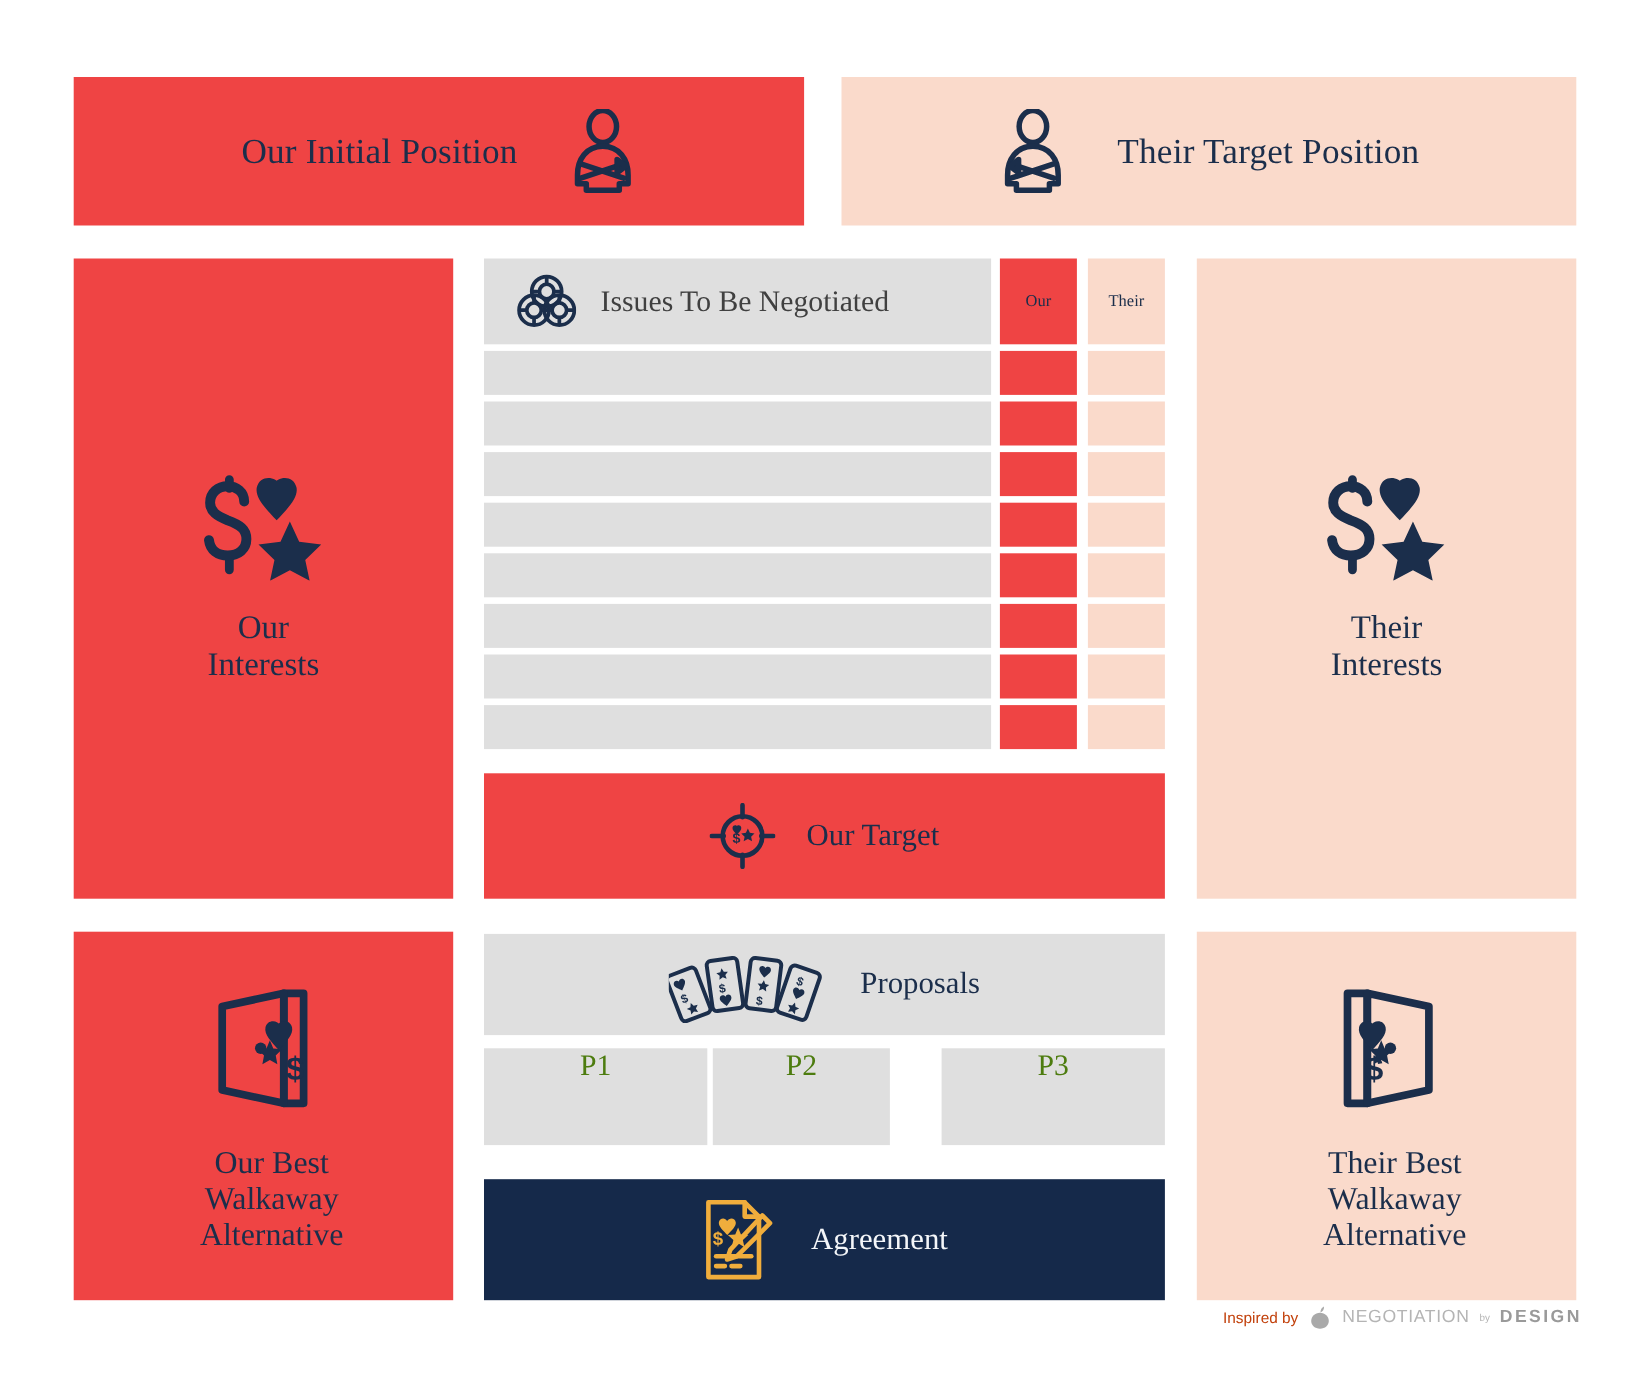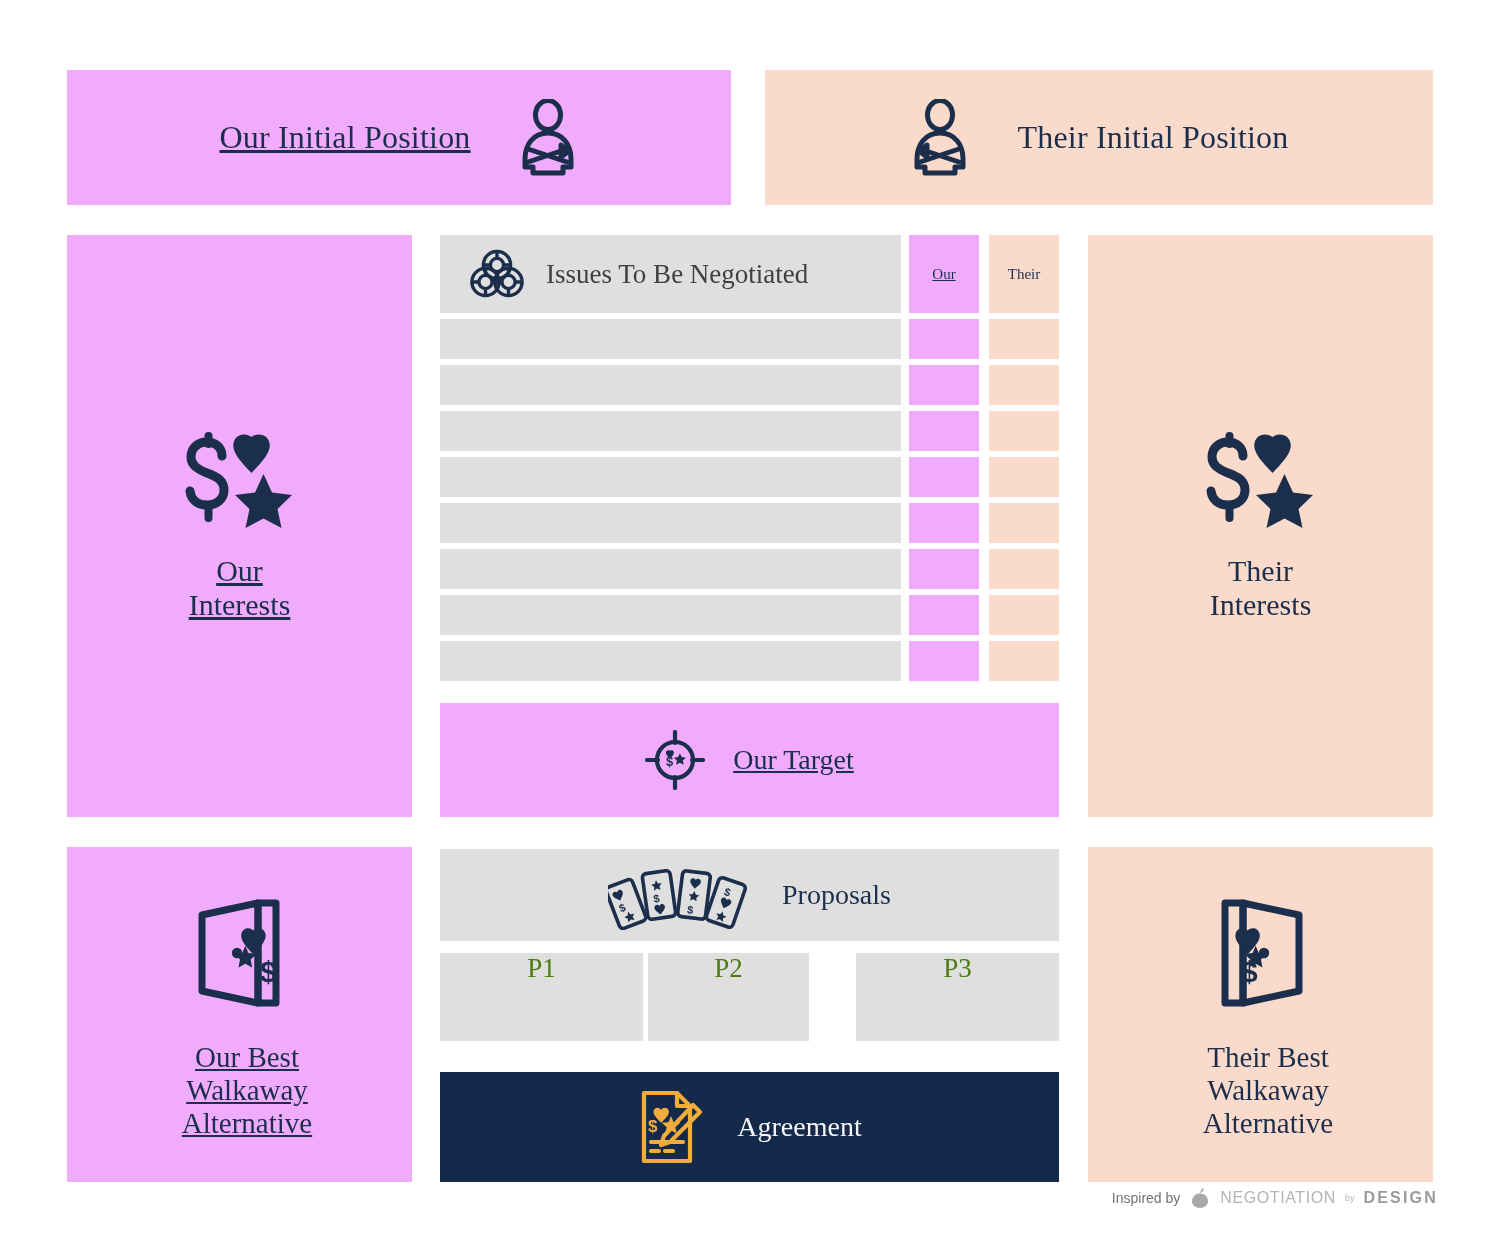--- a/index.html
+++ b/index.html
@@ -19,21 +19,21 @@
   .canvas {
     position: absolute;
     left: 0; top: 0;
     width: 1500px;
     height: 1253px;
   }
 
   .panel { position: absolute; box-sizing: border-box; }
 
   
-  .bg-cream   { background: #f0abfc; text-decoration: underline; }
+  .bg-cream   { background: #ef4444; }
   .bg-pink    { background: #fadacb; }
   .bg-gray    { background: #dfdfdf; }
   .bg-navy    { background: #15294a; }
 
   
   .banner {
     display: flex;
     align-items: center;
     justify-content: center;
     gap: 46px;
@@ -137,21 +137,21 @@
     position: absolute;
     right: 62px;
     top: 1186px;
     display: flex;
     align-items: center;
     gap: 9px;
     font-family: "Liberation Sans", sans-serif;
   }
   .footer-inspired {
     font-size: 14px;
-    color: #737373;
+    color: #c2410c;
     font-family: "Liberation Sans", sans-serif;
     text-align: center;
   }
   .footer-brand {
     font-size: 16px;
     color: #b4b4b4;
     letter-spacing: 0.6px;
     font-family: "Liberation Sans", sans-serif;
   }
   .footer-by {
@@ -193,21 +193,21 @@
       <svg width="62" height="78" viewBox="0 0 62 78">
         <g fill="none" stroke="#1b2e4b" stroke-width="5" stroke-linejoin="round" stroke-linecap="round">
           <ellipse cx="31" cy="16" rx="12.5" ry="14.5"></ellipse>
           <path d="M31 34 C16 34 8 46 8 60 L8 68 L16 68 L16 74 L46 74 L46 68 L54 68 L54 60 C54 46 46 34 31 34 Z"></path>
           <path d="M11 50 L50 63"></path>
           <path d="M11 63 L50 50"></path>
           <path d="M18 46 L10 52 L18 58 Z"></path>
         </g>
       </svg>
     </span>
-    <span class="banner-title">Their Initial Position</span>
+    <span class="banner-title">Their Target Position</span>
   </div>
 
   <div class="panel side-panel bg-cream" style="left:67px; top:235px; width:345px; height:582px;">
     <span>
       <svg width="124" height="98" viewBox="0 0 124 98">
         <g fill="#1b2e4b">
           <path d="M30.5 6 L30.5 14 M30.5 78 L30.5 88" stroke="#1b2e4b" stroke-width="8" stroke-linecap="round"></path>
           <path d="M44 26 C44 17 37 12 29 12 C20 12 13 18 13 27 C13 35 19 39 29 43
                    C40 47 46 51 46 60 C46 69 39 75 29 75 C20 75 13 70 12 61" fill="none" stroke="#1b2e4b" stroke-width="9" stroke-linecap="round"></path>
           <path d="M77 11 C72 2 58 2 55.5 13 C53.5 22 63 32 73.5 43

